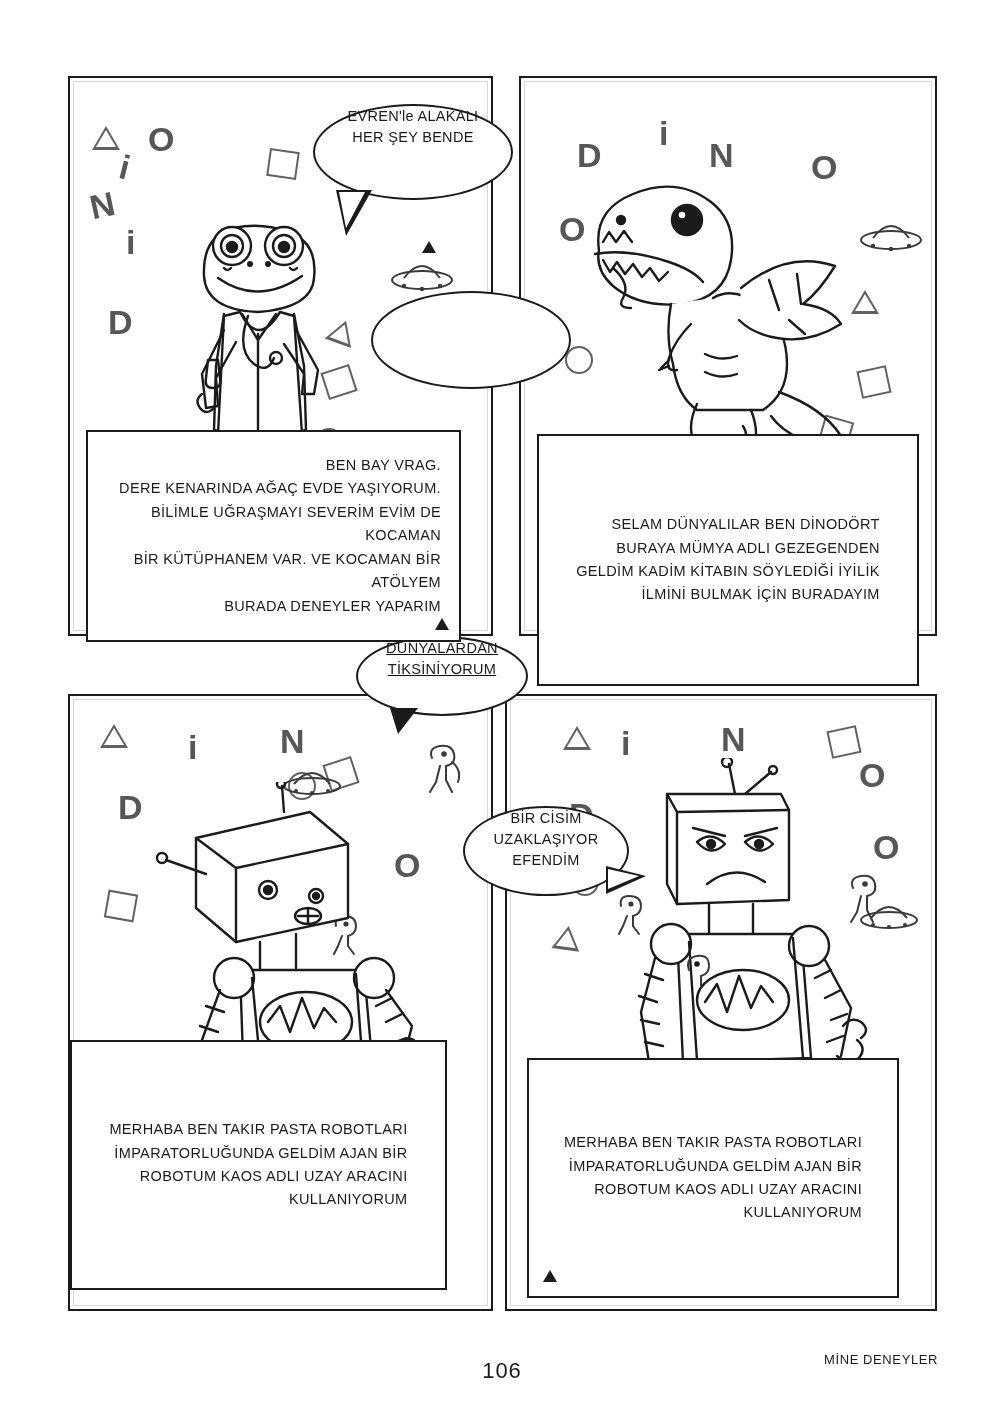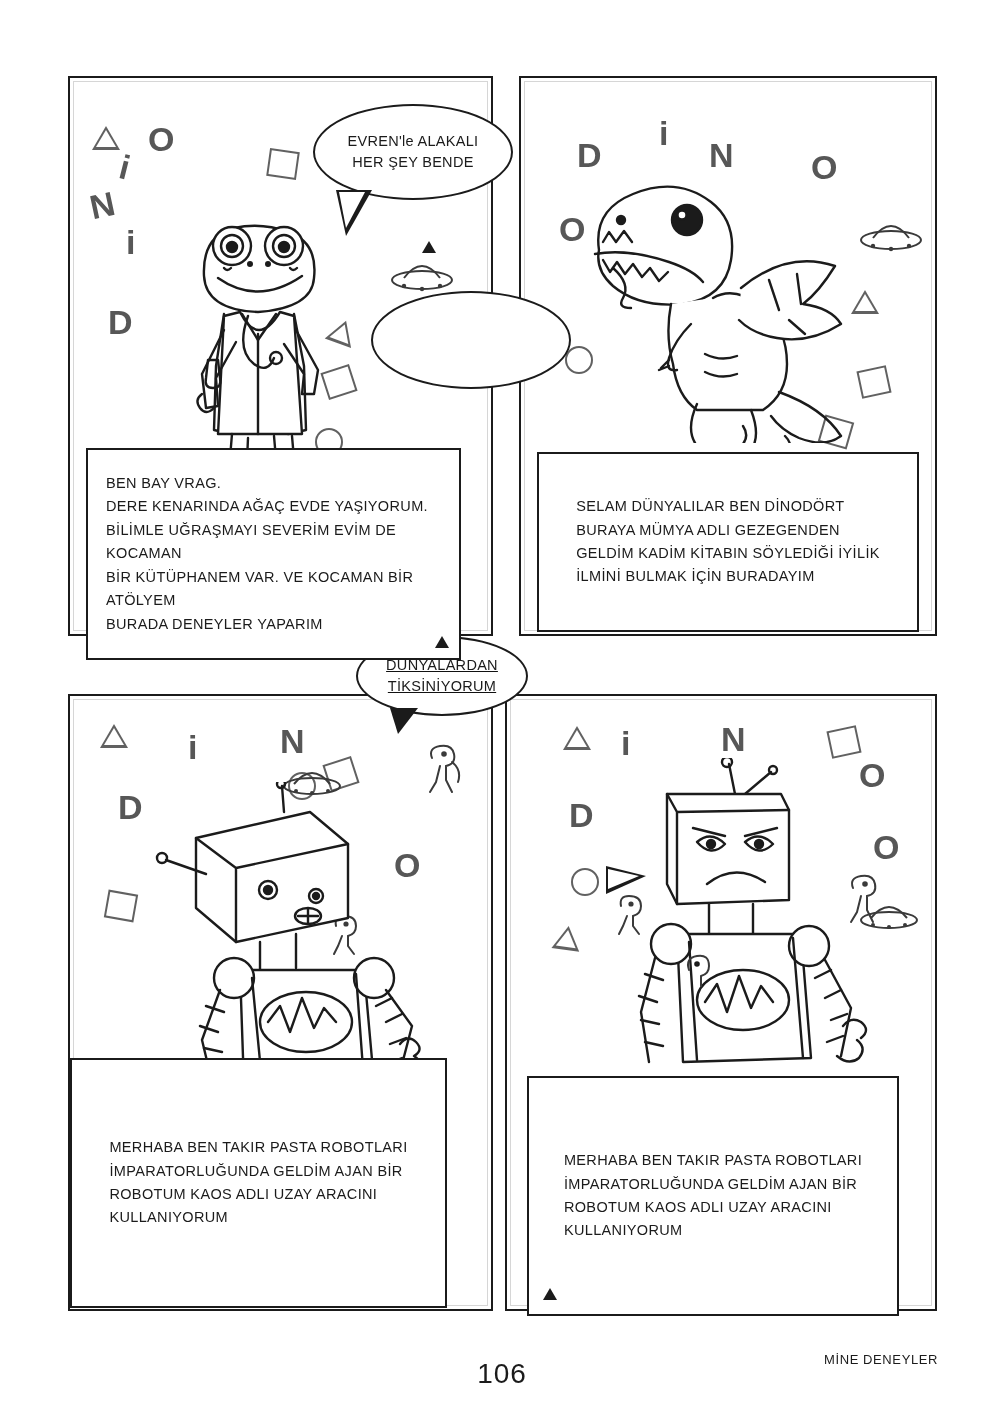--- a/index.html
+++ b/index.html
@@ -76,21 +76,21 @@
     border-bottom: 17px solid #ffffff;
   }
 
   
   .bubble {
     position: absolute;
     background: #ffffff;
     border: 2px solid #1b1b1b;
     border-radius: 50% / 50%;
     display: flex;
-    align-items: center;
+    align-items: flex-start;
     justify-content: center;
     text-align: center;
     box-sizing: border-box;
     z-index: 6;
   }
   .bubble .txt {
     font-size: 14.5px;
     line-height: 1.45;
     letter-spacing: .3px;
     color: #1b1b1b;
@@ -149,55 +149,54 @@
 
   
   .caption {
     position: absolute;
     background: #ffffff;
     border: 2px solid #1b1b1b;
     box-sizing: border-box;
     display: flex;
     align-items: center;
     justify-content: center;
-    text-align: left;
+    text-align: right;
     z-index: 7;
-    margin-top: 18px;
   }
   .caption .txt {
     font-size: 14.5px;
     line-height: 1.62;
     letter-spacing: .35px;
     color: #1b1b1b;
     white-space: pre-line;
     padding: 0 18px;
   }
   #caption-1 { left: 86px;  top: 430px;  width: 375px; height: 212px; }
-  #caption-2 { left: 537px; top: 434px;  width: 382px; height: 180px; }
+  #caption-2 { left: 537px; top: 434px;  width: 382px; height: 252px; }
   #caption-3 { left: 70px;  top: 1040px; width: 377px; height: 250px; }
   #caption-4 { left: 527px; top: 1058px; width: 372px; height: 240px; }
 
   .corner-mark {
     position: absolute;
     width: 0; height: 0;
     border-left: 7px solid transparent;
     border-right: 7px solid transparent;
     border-bottom: 12px solid #1b1b1b;
   }
 
   
   .figure { position: absolute; z-index: 3; }
 
   
   #page-number {
     position: absolute;
     left: 0; right: 0;
     top: 1358px;
     text-align: center;
-    font-size: 28px;
+    font-size: 22px;
     color: #1b1b1b;
     letter-spacing: 1px;
   }
   #author-credit {
     position: absolute;
     right: 66px;
     top: 1352px;
     font-size: 13px;
     letter-spacing: .6px;
     color: #1b1b1b;
@@ -502,20 +501,25 @@
   <div class="bubble" id="bubble-2">
     <span class="txt"></span>
   </div>
 
   <div class="bubble" id="bubble-3">
     <span class="txt">DÜNYALARDAN
 TİKSİNİYORUM</span>
   </div>
   <div class="tail" id="tail-3"></div>
 
+  <div class="bubble" id="bubble-4">
+    <span class="txt">BİR CİSİM
+UZAKLAŞIYOR
+EFENDİM</span>
+  </div>
   <div class="tail" id="tail-4"></div>
 
   <div class="caption" id="caption-1">
     <span class="txt">BEN BAY VRAG.
 DERE KENARINDA AĞAÇ EVDE YAŞIYORUM.
 BİLİMLE UĞRAŞMAYI SEVERİM EVİM DE KOCAMAN
 BİR KÜTÜPHANEM VAR. VE KOCAMAN BİR ATÖLYEM
 BURADA DENEYLER YAPARIM</span>
     <span class="corner-mark" style="right:10px; bottom:10px;"></span>
   </div>

